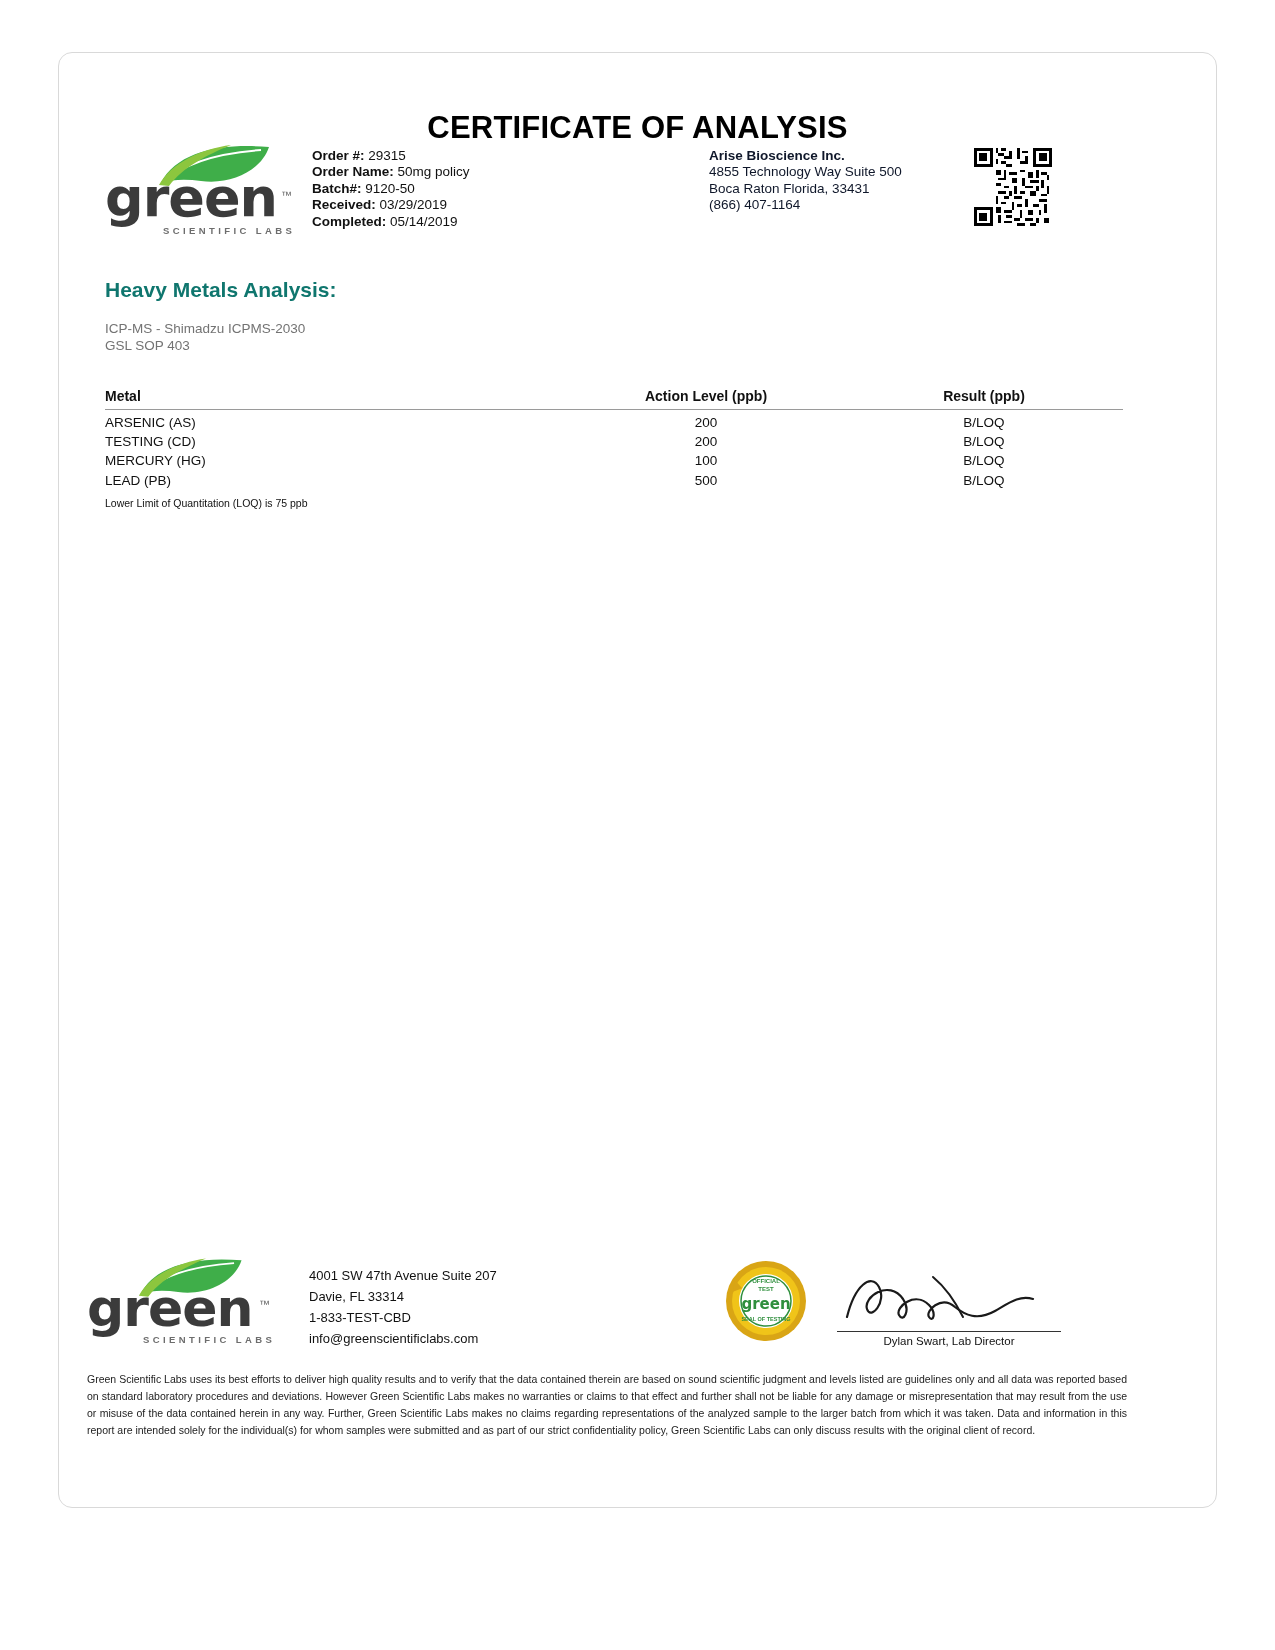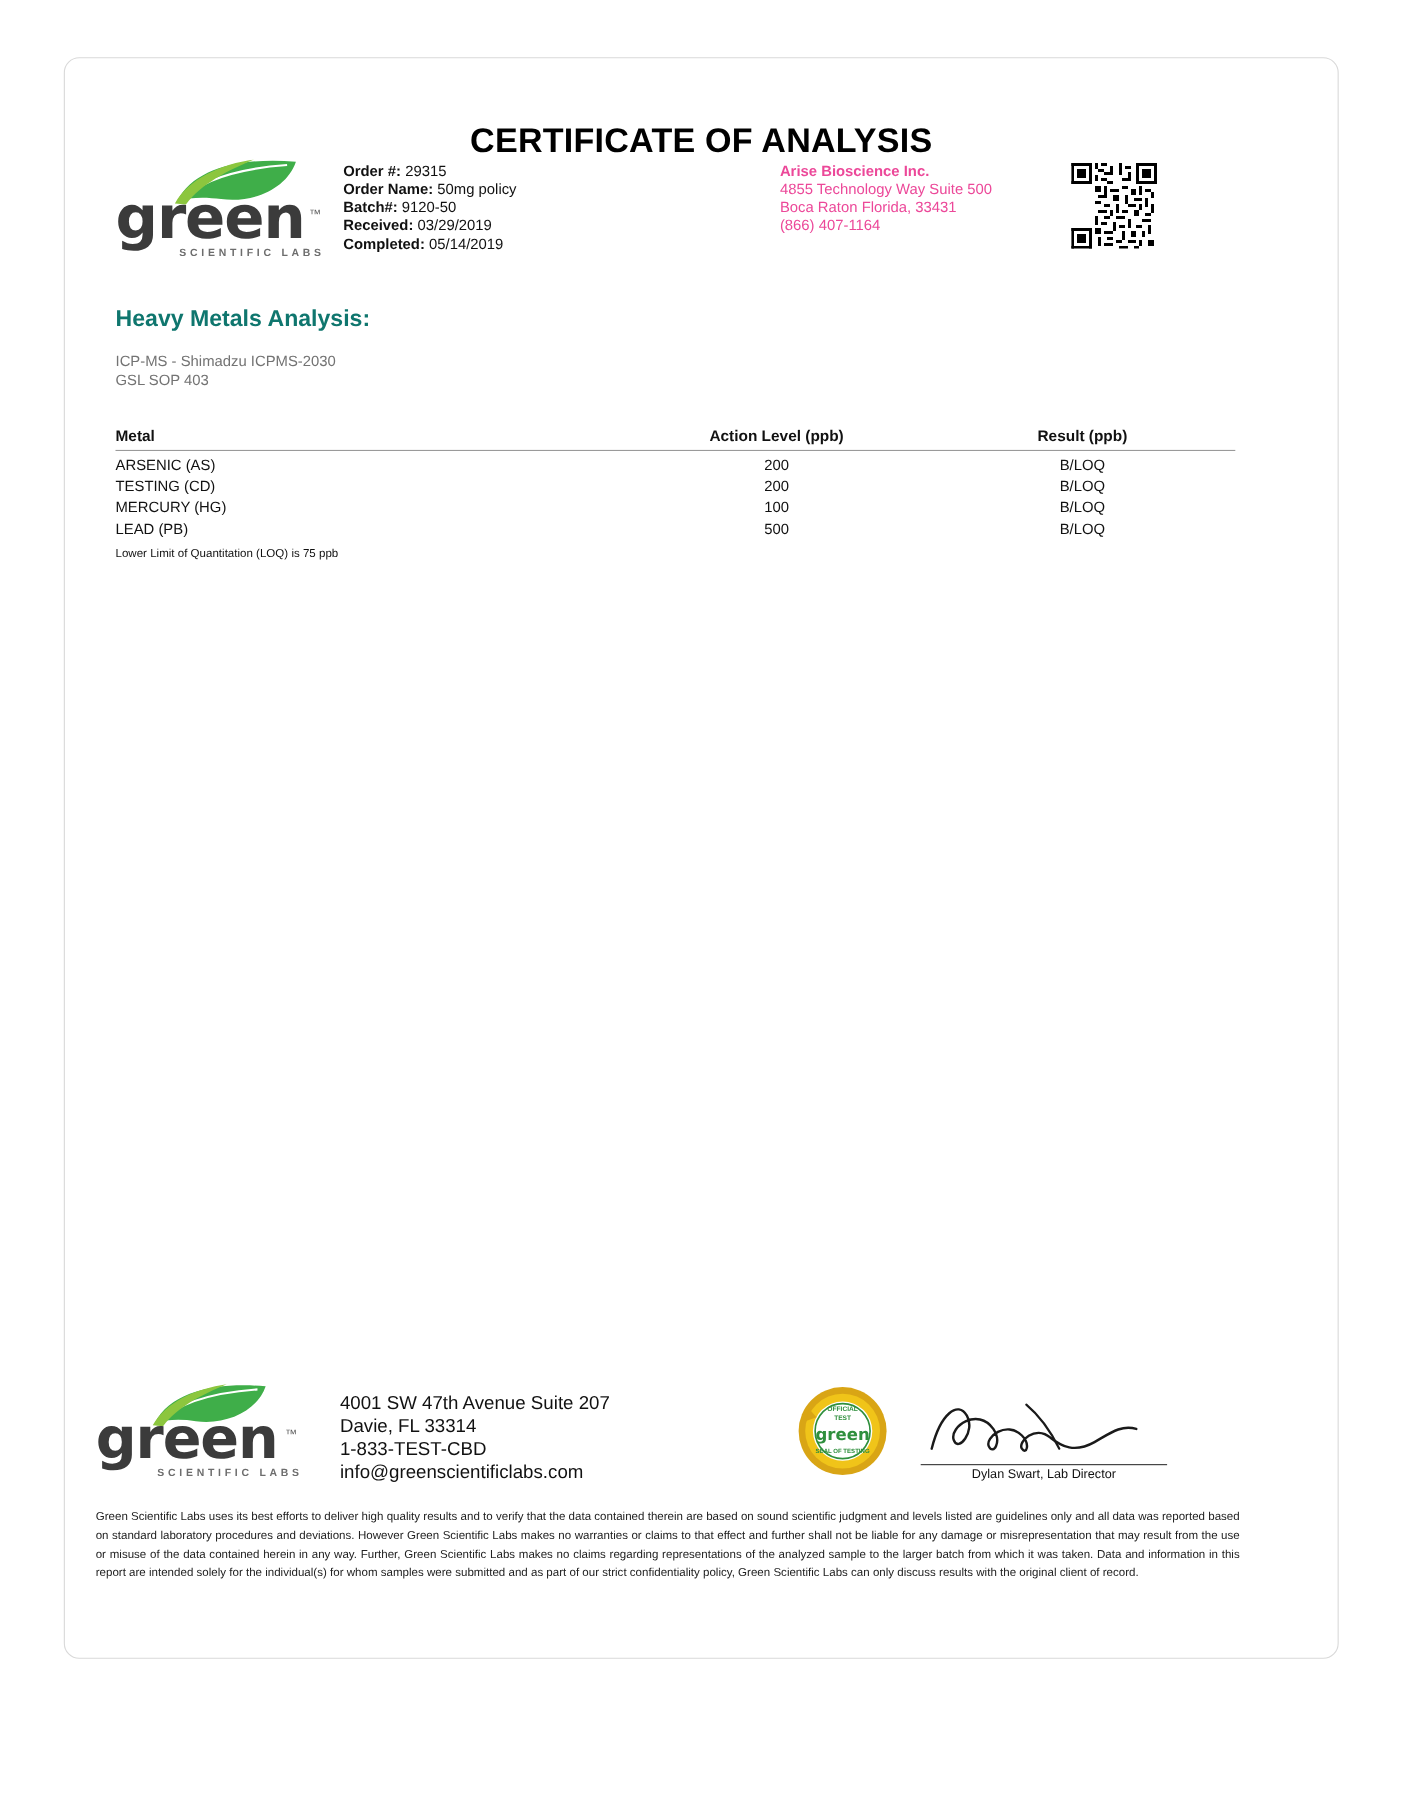--- a/index.html
+++ b/index.html
@@ -92,21 +92,21 @@
     color: #111;
   }
   .order-info b { font-weight: bold; }
 
   .client-info {
     position: absolute;
     left: 650px;
     top: 95px;
     font-size: 13.5px;
     line-height: 16.4px;
-    color: #ec4899;
+    color: #0f172a;
   }
 
   .qr {
     position: absolute;
     left: 915px;
     top: 95px;
     width: 78px;
     height: 78px;
   }
 
@@ -173,21 +173,21 @@
   }
   .logo-bottom .logo-leaf { left: 50px; top: 0px; width: 112px; height: 40px;}
   .logo-bottom .logo-word { font-size: 52px; top: 24px; }
   .logo-bottom .logo-tm { left: 172px; top: 40px; }
   .logo-bottom .logo-sub { left: 56px; top: 76px; }
 
   .footer-address {
     position: absolute;
     left: 250px;
     top: 1212px;
-    font-size: 17px;
+    font-size: 13px;
     line-height: 21px;
     color: #111;
   }
 
   .seal {
     position: absolute;
     left: 665px;
     top: 1206px;
     width: 84px;
     height: 84px;

